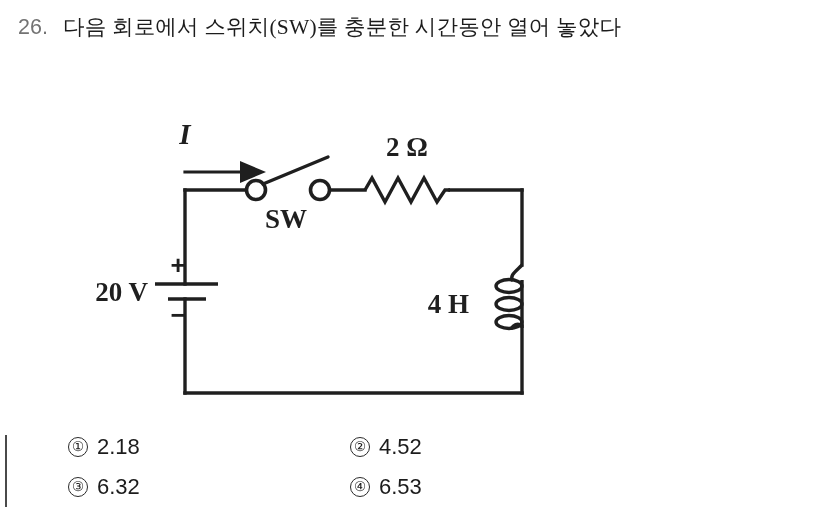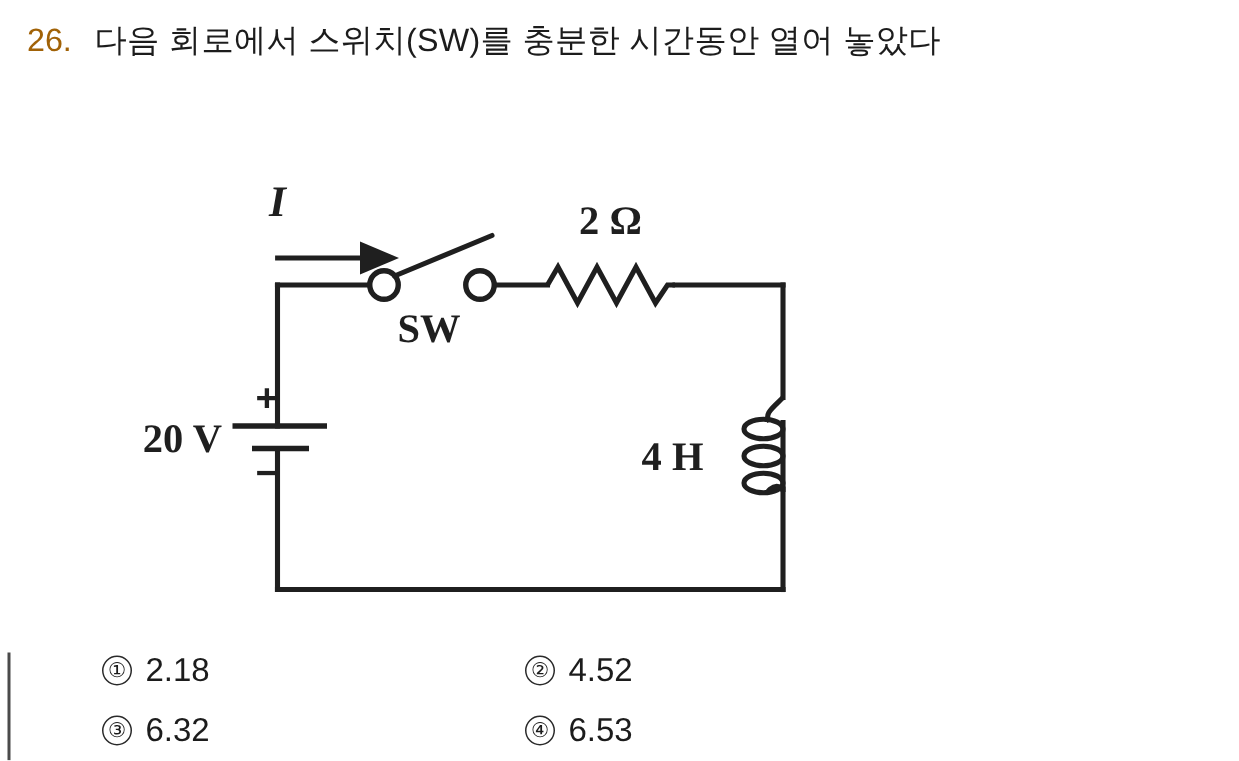--- a/index.html
+++ b/index.html
@@ -23,28 +23,29 @@
     left: 18px;
     top: 6px;
     width: 790px;
   }
   .q-line {
     font-size: 21.5px;
     line-height: 31px;
     letter-spacing: 0.2px;
     white-space: pre;
     color: #1c1c1c;
+    font-family: Liberation Serif, serif;
   }
   #q-number {
     position: absolute;
     left: 0px;
     top: 6px;
     font-size: 21.5px;
     line-height: 31px;
-    color: #a16207;
+    color: #737373;
   }
   #q-text {
     position: absolute;
     left: 45px;
     top: 6px;
     width: 760px;
   }
 
   
   #circuit-figure {

